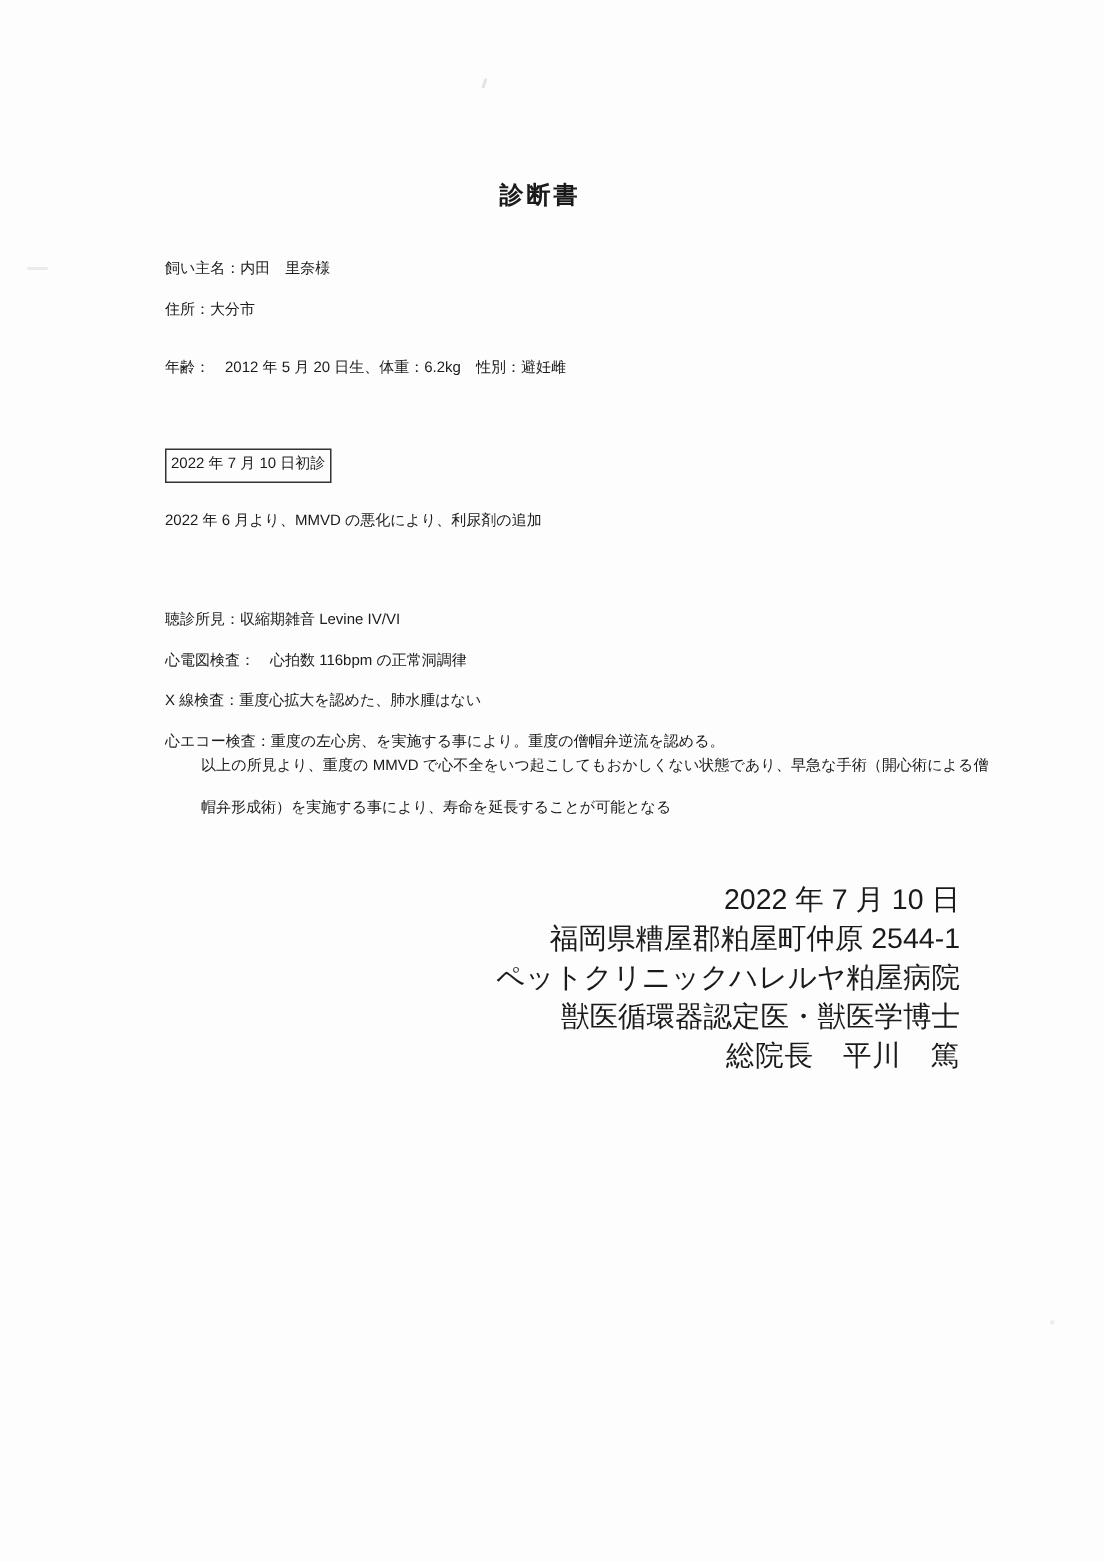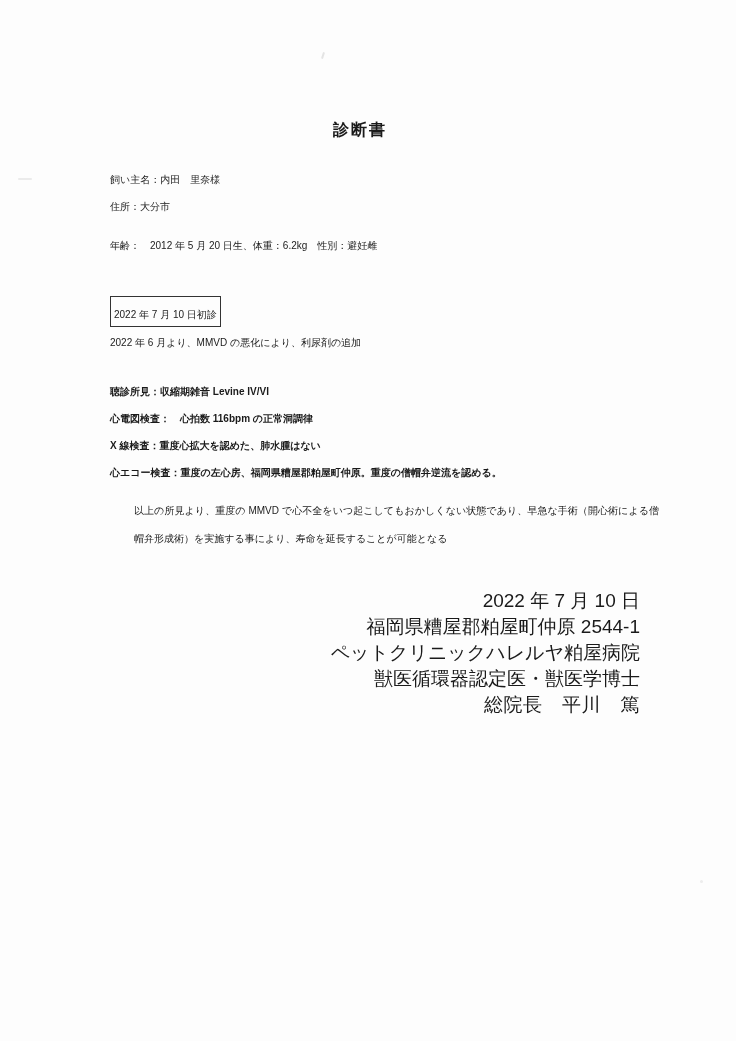--- a/index.html
+++ b/index.html
@@ -48,31 +48,31 @@
     position: absolute;
     left: 110px;
     width: 520px;
     font-size: 10px;
     line-height: 27px;
   }
 
   .b-owner { top: 166px; }
   .b-pet   { top: 232px; }
   .b-visit { top: 296px; }
-  .b-exam  { top: 378px; font-weight: bold; }
+  .b-exam  { top: 400px; }
   .b-concl { top: 497px; width: 525px; text-align: justify; line-height: 28px; margin-left: 24px; }
 
   .line { white-space: pre-wrap; }
 
   .boxed {
     display: inline-block;
     border: 1px solid #333;
-    padding: 8px 3px 1px 3px;
+    padding: 0 3px 1px 3px;
     line-height: 20px;
-    margin-bottom: 2px;
+    margin-bottom: 12px;
   }
 
   .sign-block {
     position: absolute;
     right: 96px;
     top: 588px;
     text-align: right;
     font-size: 19px;
     line-height: 26px;
   }
@@ -103,21 +103,21 @@
     <div>
       <span class="boxed">2022 年 7 月 10 日初診</span>
     </div>
     <div class="line">2022 年 6 月より、MMVD の悪化により、利尿剤の追加</div>
   </div>
 
   <div class="body-block b-exam">
     <div class="line">聴診所見：収縮期雑音 Levine IV/VI</div>
     <div class="line">心電図検査：　心拍数 116bpm の正常洞調律</div>
     <div class="line">X 線検査：重度心拡大を認めた、肺水腫はない</div>
-    <div class="line">心エコー検査：重度の左心房、福岡県糟屋郡粕屋町仲原。重度の僧帽弁逆流を認める。</div>
+    <div class="line">心エコー検査：重度の左心房、を実施する事により。重度の僧帽弁逆流を認める。</div>
   </div>
 
   <div class="body-block b-concl">以上の所見より、重度の MMVD で心不全をいつ起こしてもおかしくない状態であり、早急な手術（開心術による僧帽弁形成術）を実施する事により、寿命を延長することが可能となる</div>
 
   <div class="sign-block">
     <div class="sign-line">2022 年 7 月 10 日</div>
     <div class="sign-line">福岡県糟屋郡粕屋町仲原 2544-1</div>
     <div class="sign-line">ペットクリニックハレルヤ粕屋病院</div>
     <div class="sign-line">獣医循環器認定医・獣医学博士</div>
     <div class="sign-line sign-name">総院長　平川　篤</div>

